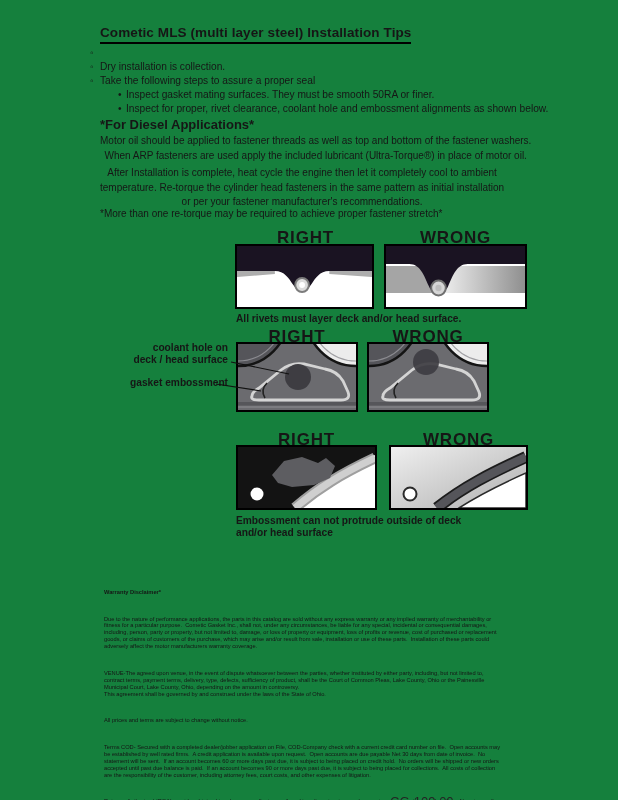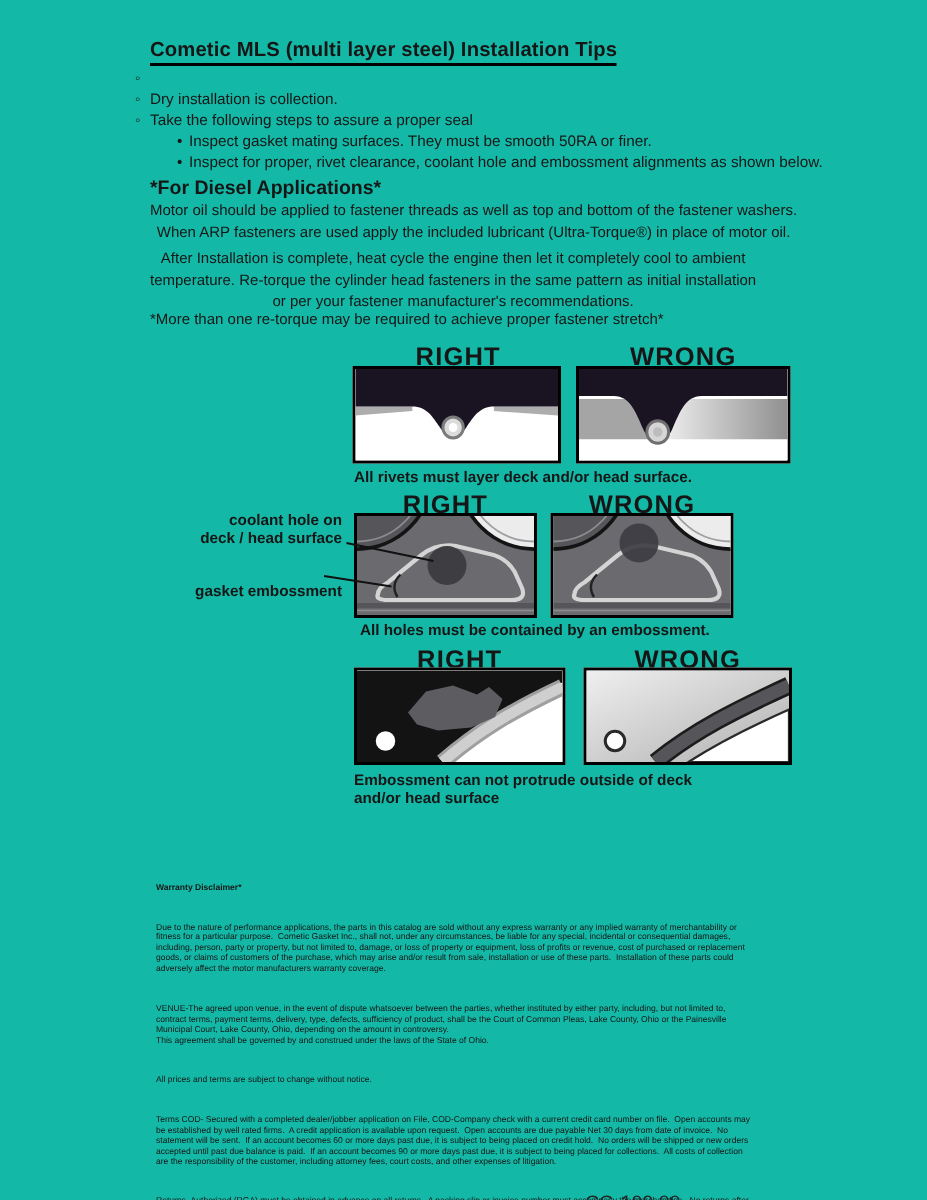--- a/index.html
+++ b/index.html
@@ -1,16 +1,16 @@
 <!DOCTYPE html>
 <html><head>
 <meta charset="utf-8">
 <style>
   html,body{margin:0;padding:0;background:#ffffff;}
-  .page{position:relative;width:618px;height:800px;background:#14b8a6;overflow:hidden;
+  .page{position:relative;width:618px;height:800px;background:#15803d;overflow:hidden;
         font-family:"Liberation Sans","DejaVu Sans",sans-serif;color:#161616;}
   .abs{position:absolute;}
   .title{left:100px;top:25px;font-size:13.5px;font-weight:bold;letter-spacing:.1px;
          border-bottom:2px solid #000;padding-bottom:2px;}
   .bullets{left:90px;top:46px;font-size:10.2px;line-height:14px;white-space:nowrap;}
   .b-row{display:flex;}
   .b-marker{width:10px;flex:0 0 10px;}
   .b-sub{padding-left:28px;}
   .b-sub .b-marker{width:8px;flex:0 0 8px;}
   .diesel-h{left:100px;top:117px;font-size:13px;font-weight:bold;}
@@ -97,21 +97,21 @@
       </g>
     </svg>
   </div>
   <div class="abs fig-caption" style="left:236px;top:313px;">All rivets must layer deck and/or head surface.</div>
 
   <div class="abs fig-label" style="left:236px;top:327px;width:122px;">RIGHT</div>
   <div class="abs fig-label" style="left:367px;top:327px;width:122px;">WRONG</div>
 
   <div class="abs callout" style="left:100px;top:342px;width:128px;">coolant hole on
 deck / head surface</div>
-  <div class="abs callout" style="left:100px;top:377px;width:128px;margin-top:12px;">gasket embossment</div>
+  <div class="abs callout" style="left:100px;top:377px;width:128px;">gasket embossment</div>
 
   <div class="abs fig-box" style="left:236px;top:342px;width:122px;height:70px;">
     <svg viewBox="0 0 118 66" preserveAspectRatio="none">
       <rect x="0" y="0" width="118" height="66" fill="#6b6b6f"></rect>
       <circle cx="0" cy="-28" r="50" fill="#55555a" stroke="#141414" stroke-width="2.5"></circle>
       <circle cx="0" cy="-28" r="45" fill="none" stroke="#8b8b90" stroke-width="1.2"></circle>
       <circle cx="118" cy="-28" r="50" fill="#ececec" stroke="#141414" stroke-width="2.5"></circle>
       <circle cx="118" cy="-28" r="45" fill="none" stroke="#a0a0a4" stroke-width="1.2"></circle>
       <rect x="0" y="58" width="118" height="3.5" fill="#56565a"></rect>
       <rect x="0" y="62.5" width="118" height="1" fill="#8d8d91"></rect>
@@ -127,21 +127,20 @@
       <circle cx="0" cy="-28" r="45" fill="none" stroke="#8b8b90" stroke-width="1.2"></circle>
       <circle cx="118" cy="-28" r="50" fill="#ececec" stroke="#141414" stroke-width="2.5"></circle>
       <circle cx="118" cy="-28" r="45" fill="none" stroke="#a0a0a4" stroke-width="1.2"></circle>
       <rect x="0" y="58" width="118" height="3.5" fill="#56565a"></rect>
       <rect x="0" y="62.5" width="118" height="1" fill="#8d8d91"></rect>
       <path d="M14,52 Q12,56 21,56 L103,56 Q113,56 110,48 L105,37 Q99,27 87,25 L66,20 Q53,18 43,26 L21,44 Q14,48 14,52 Z" fill="none" stroke="#d4d4d4" stroke-width="2.8"></path>
       <path d="M27,54 Q22,46 29,39" fill="none" stroke="#222222" stroke-width="1.6"></path>
       <circle cx="57" cy="18" r="13" fill="#3e3d42" opacity="0.92"></circle>
     </svg>
   </div>
-  <div class="abs fig-caption" style="left:240px;top:415px;">All holes must be contained by an embossment.</div>
 
   <div class="abs fig-label" style="left:236px;top:430px;width:141px;">RIGHT</div>
   <div class="abs fig-label" style="left:389px;top:430px;width:139px;">WRONG</div>
 
   <div class="abs fig-box" style="left:236px;top:445px;width:141px;height:65px;">
     <svg viewBox="0 0 137 61" preserveAspectRatio="none">
       <rect x="0" y="0" width="137" height="61" fill="#ffffff"></rect>
       <path d="M0,0 H137 V8 C105,24 82,38 60,61 H0 Z" fill="#131313"></path>
       <path d="M137,11 C103,27 80,41 57,61" fill="none" stroke="#9f9f9f" stroke-width="11"></path>
       <path d="M137,11 C103,27 80,41 57,61" fill="none" stroke="#cfcfcf" stroke-width="7"></path>

